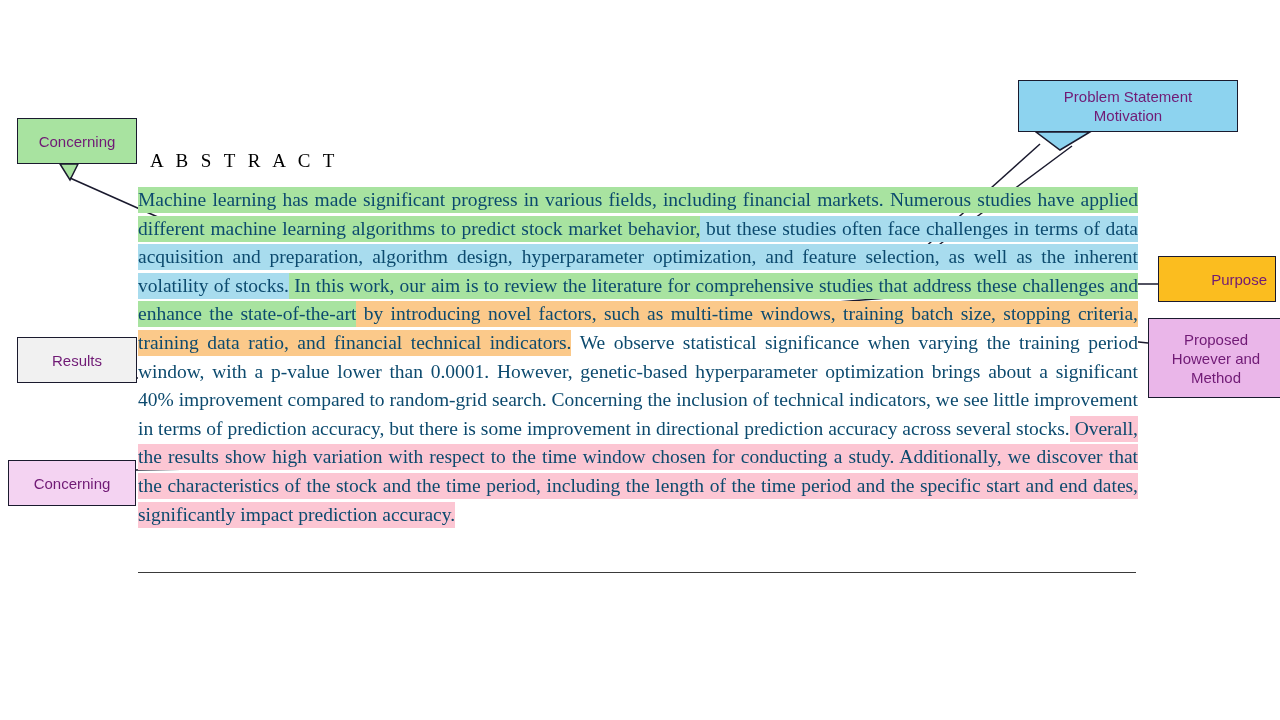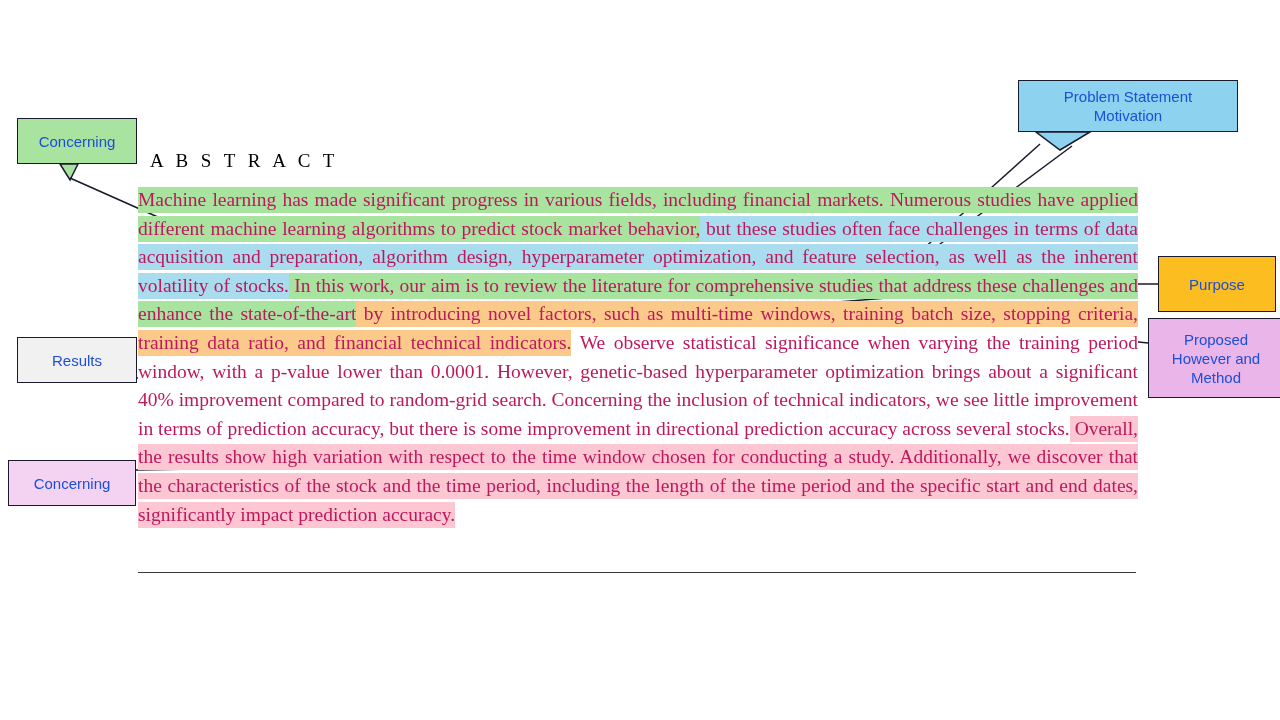--- a/index.html
+++ b/index.html
@@ -28,21 +28,21 @@
     font-size: 19px;
     letter-spacing: 4px;
     color: #000000;
     margin-left: 12px;
     margin-bottom: 14px;
   }
   #abstract-text {
     font-family: "Liberation Serif", serif;
     font-size: 19.5px;
     line-height: 28.6px;
-    color: #be185d;
+    color: #0c4a6e;
     text-align: justify;
     text-justify: inter-word;
     hyphens: manual;
   }
   #abstract-text .hl {
     padding: 2px 0 3px 0;
     box-decoration-break: clone;
     -webkit-box-decoration-break: clone;
   }
   .hl-green  { background: #a8e3a0; }
@@ -59,41 +59,42 @@
     height: 1px;
     background: #3a3a3a;
   }
 
   
   .callout {
     position: absolute;
     border: 1.5px solid #1a1a2e;
     font-family: "Liberation Sans", sans-serif;
     font-size: 15px;
-    color: #1d4ed8;
+    color: #701a75;
     display: flex;
     align-items: center;
     justify-content: center;
     text-align: center;
     line-height: 19px;
     box-sizing: border-box;
     padding: 0 8px;
   }
 
   #callout-background {
     left: 17px; top: 118px; width: 120px; height: 46px;
     background: #a8e3a0;
   }
   #callout-problem {
     left: 1018px; top: 80px; width: 220px; height: 52px;
     background: #8dd3ef;
   }
   #callout-purpose {
-    left: 1158px; top: 256px; width: 118px; height: 56px;
+    left: 1158px; top: 256px; width: 118px; height: 46px;
     background: #fbbd1f;
+    justify-content: flex-end;
   }
   #callout-proposed {
     left: 1148px; top: 318px; width: 136px; height: 80px;
     background: #eab6e9;
   }
   #callout-results {
     left: 17px; top: 337px; width: 120px; height: 46px;
     background: #f1f1f1;
   }
   #callout-conclusion {

